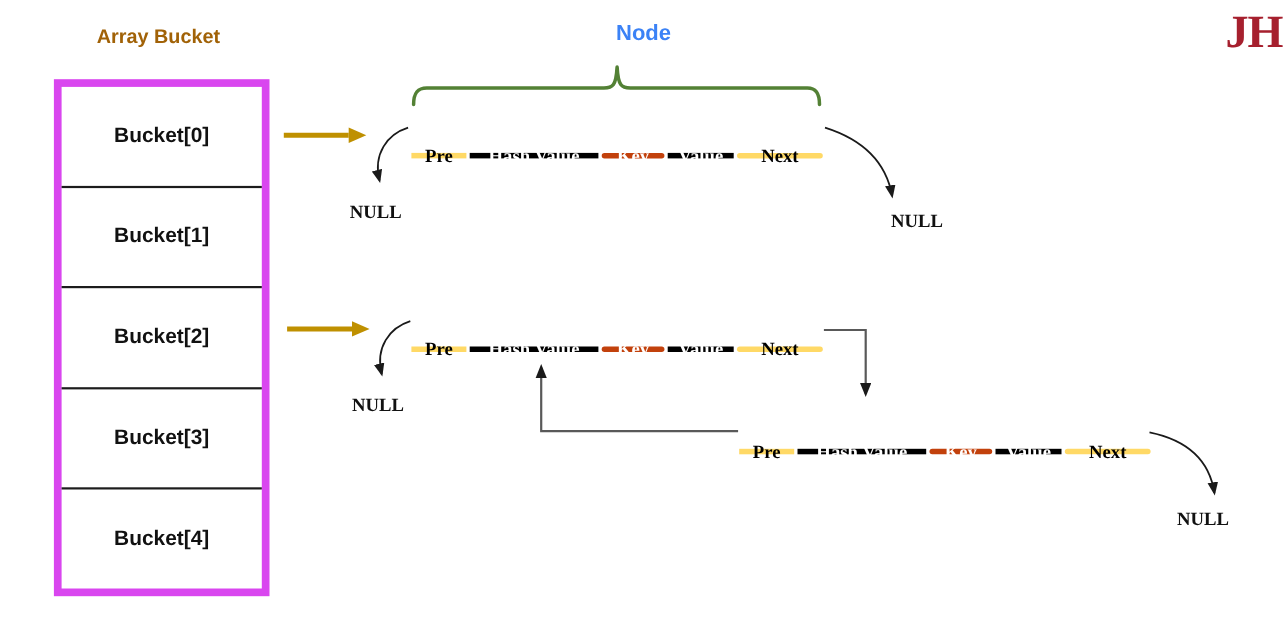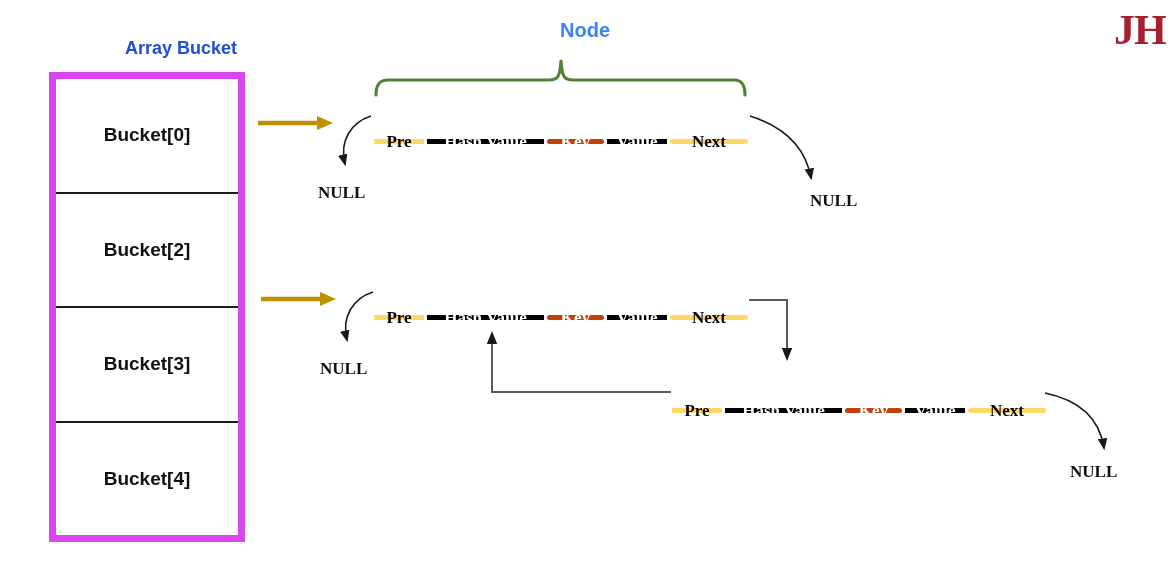--- a/index.html
+++ b/index.html
@@ -2,22 +2,22 @@
 <html><head>
 <meta charset="utf-8">
 <style>
   html,body{margin:0;padding:0;background:#ffffff;}
   #canvas{
     position:relative;width:1170px;height:570px;background:#ffffff;
     font-family:"Liberation Sans",sans-serif;overflow:hidden;
   }
   
   .bucket-title{
-    position:absolute;left:51px;top:38px;width:186px;text-align:right;
-    font-size:18px;font-weight:bold;color:#1d4ed8;
+    position:absolute;left:51px;top:23px;width:186px;text-align:center;
+    font-size:18px;font-weight:bold;color:#a16207;
   }
   .bucket-stack{
     position:absolute;left:49px;top:72px;width:182px;height:456px;
     border:7px solid #d946ef;display:flex;flex-direction:column;background:#fff;
   }
   .bucket-cell{
     flex:1;display:flex;align-items:center;justify-content:center;
     border-bottom:2px solid #1c1c1c;
     font-size:19px;font-weight:bold;color:#111;
   }
@@ -97,20 +97,21 @@
 
     <path d="M 749 300 L 787 300 L 787 358" fill="none" stroke="#595959" stroke-width="2" marker-end="url(#ah-gray)"></path>
 
     <path d="M 671 392 L 492 392 L 492 334" fill="none" stroke="#595959" stroke-width="2" marker-end="url(#ah-gray)"></path>
   </svg>
 
   <div class="bucket-title">Array Bucket</div>
 
   <div class="bucket-stack">
     <div class="bucket-cell">Bucket[0]</div>
+    <div class="bucket-cell">Bucket[1]</div>
     <div class="bucket-cell">Bucket[2]</div>
     <div class="bucket-cell">Bucket[3]</div>
     <div class="bucket-cell">Bucket[4]</div>
   </div>
 
   <div class="node-label">Node</div>
 
   <div class="node-row" id="node-0">
     <div class="ncell c-pre">Pre</div>
     <div class="ncell c-hash">Hash Value</div>

